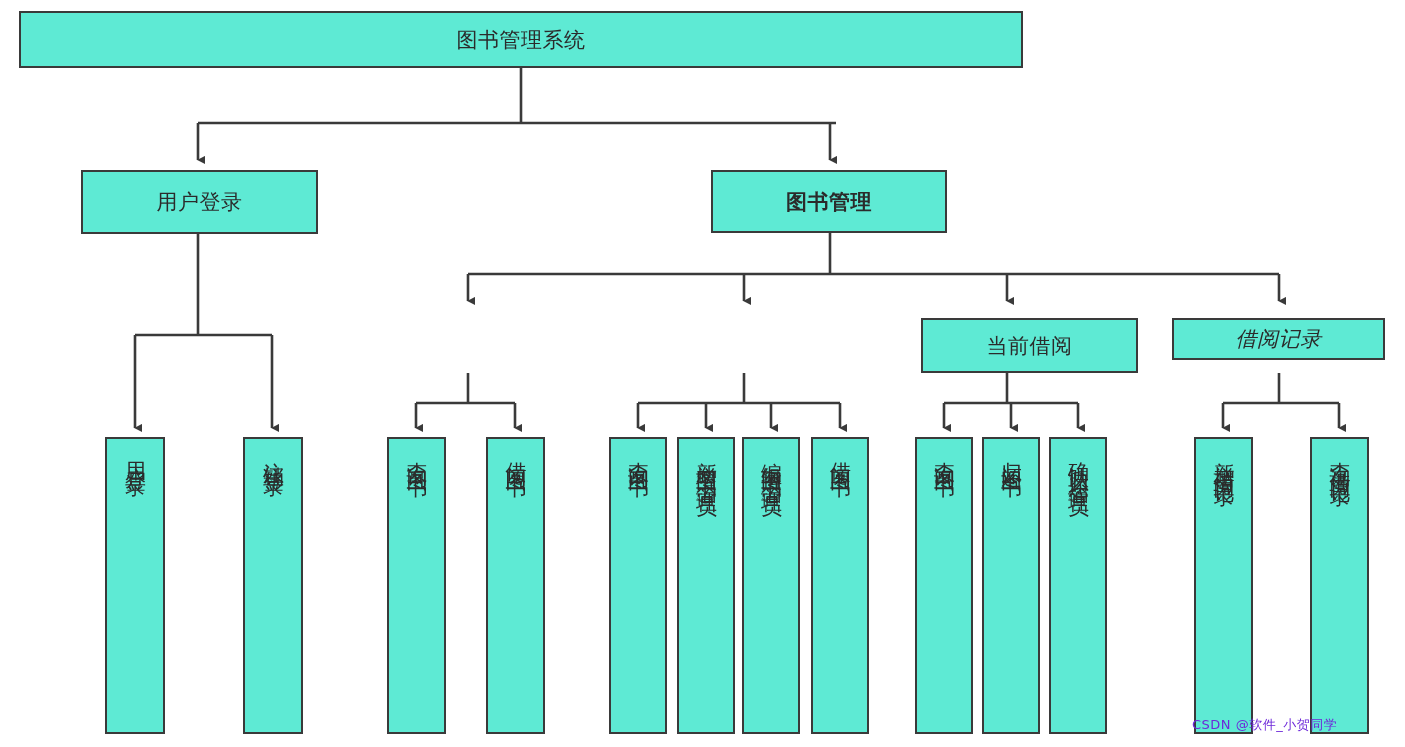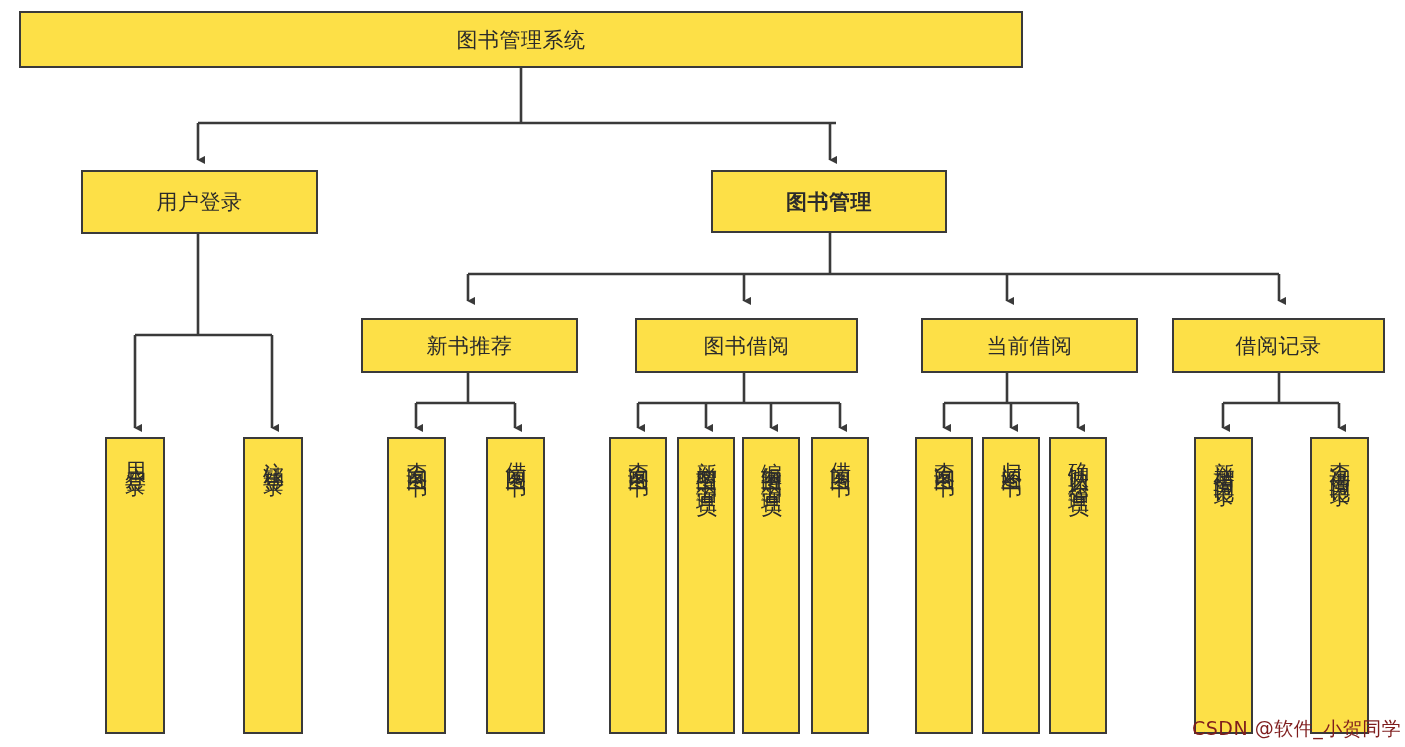--- a/index.html
+++ b/index.html
@@ -22,21 +22,21 @@
     left: 0;
     top: 0;
     width: 1405px;
     height: 747px;
     pointer-events: none;
   }
   .node {
     position: absolute;
     box-sizing: border-box;
     border: 2.5px solid #3a3a3a;
-    background: #fde047;
+    background: #5eead4;
     display: flex;
     align-items: center;
     justify-content: center;
     color: #2b2b2b;
   }
   .node.horiz {
     font-size: 21px;
     letter-spacing: 0.5px;
   }
   .node.vert {
@@ -48,22 +48,22 @@
     text-orientation: upright;
     font-size: 21px;
     line-height: 1.0;
     letter-spacing: 5px;
     white-space: nowrap;
     text-align: center;
     color: #2b2b2b;
   }
   .watermark {
     position: absolute;
-    font-size: 19px;
-    color: #7f1d1d;
+    font-size: 13px;
+    color: #6d28d9;
     white-space: nowrap;
     letter-spacing: 0.5px;
   }
 </style>
 </head>
 <body>
 
 <div id="canvas">
 
   <svg id="wires" viewBox="0 0 1405 747" xmlns="http://www.w3.org/2000/svg">
@@ -120,30 +120,24 @@
     <span>图书管理系统</span>
   </div>
 
   <div class="node horiz" style="left:81px; top:170px; width:237px; height:64px;">
     <span>用户登录</span>
   </div>
   <div class="node horiz" style="left:711px; top:170px; width:236px; height:63px;font-weight:bold;">
     <span>图书管理</span>
   </div>
 
-  <div class="node horiz" style="left:361px; top:318px; width:217px; height:55px;">
-    <span>新书推荐</span>
-  </div>
-  <div class="node horiz" style="left:635px; top:318px; width:223px; height:55px;">
-    <span>图书借阅</span>
-  </div>
   <div class="node horiz" style="left:901px; top:318px; width:217px; height:55px;margin-left:20px;">
     <span>当前借阅</span>
   </div>
-  <div class="node horiz" style="left:1172px; top:318px; width:213px; height:55px;">
+  <div class="node horiz" style="left:1172px; top:318px; width:213px; height:42px;font-style:italic;">
     <span>借阅记录</span>
   </div>
 
   <div class="node vert" style="left:105px; top:437px; width:60px; height:297px;">
     <span class="vlabel">用户登录</span>
   </div>
   <div class="node vert" style="left:243px; top:437px; width:60px; height:297px;">
     <span class="vlabel">注销登录</span>
   </div>
 

